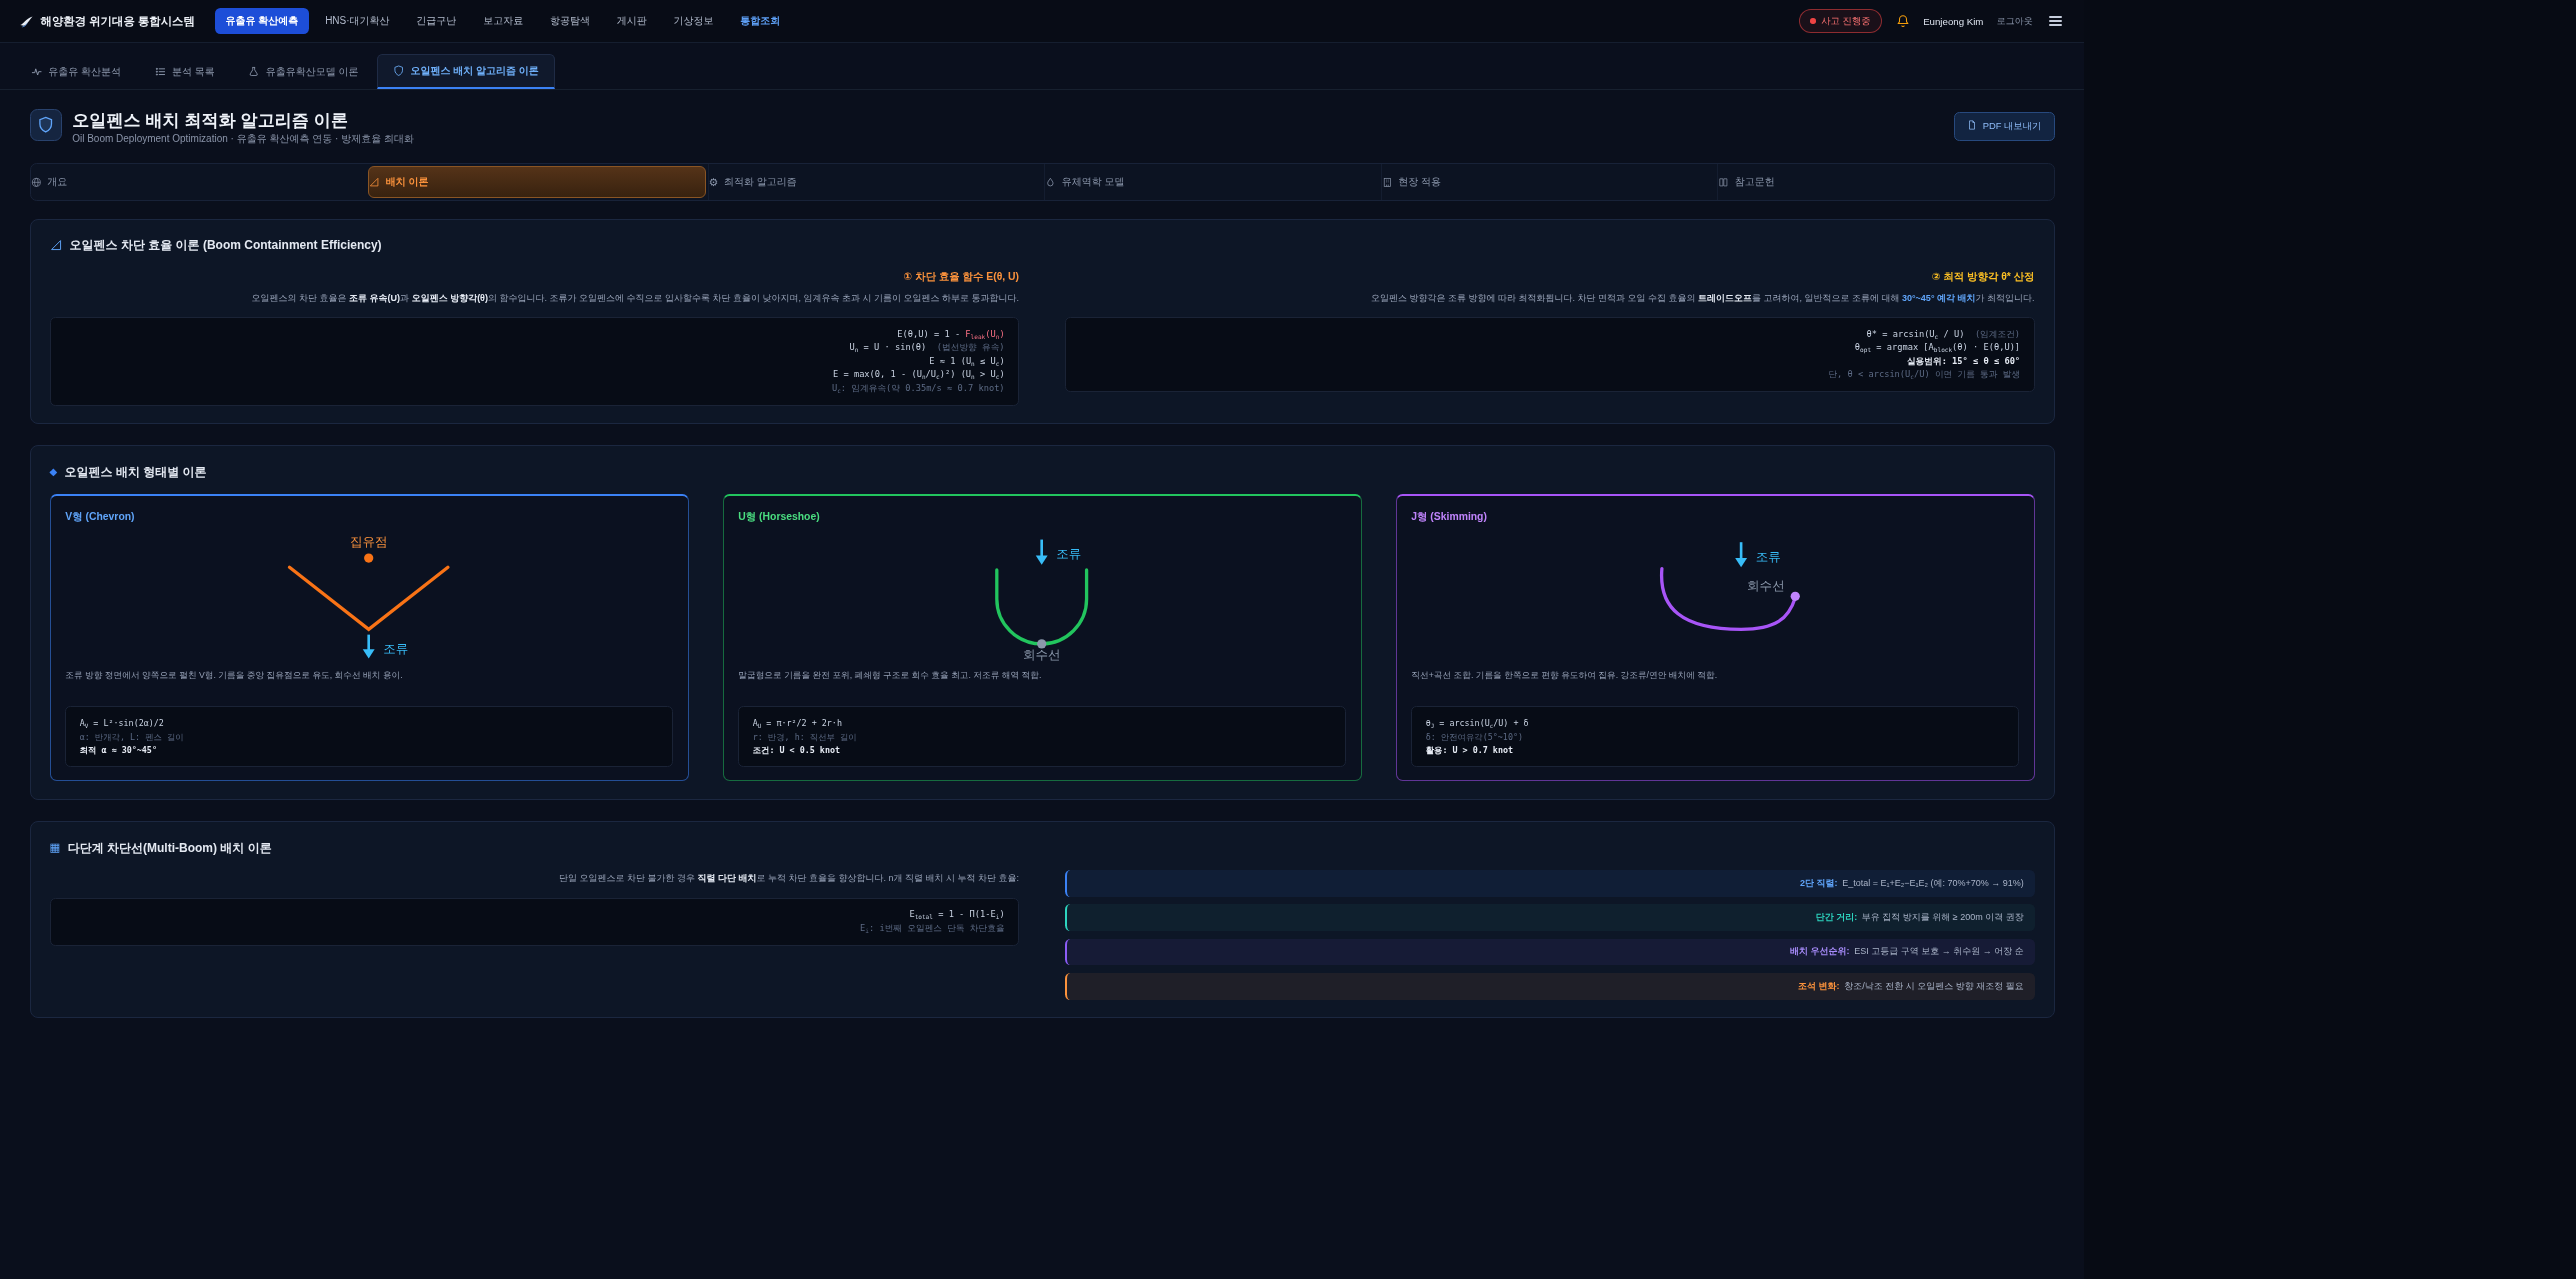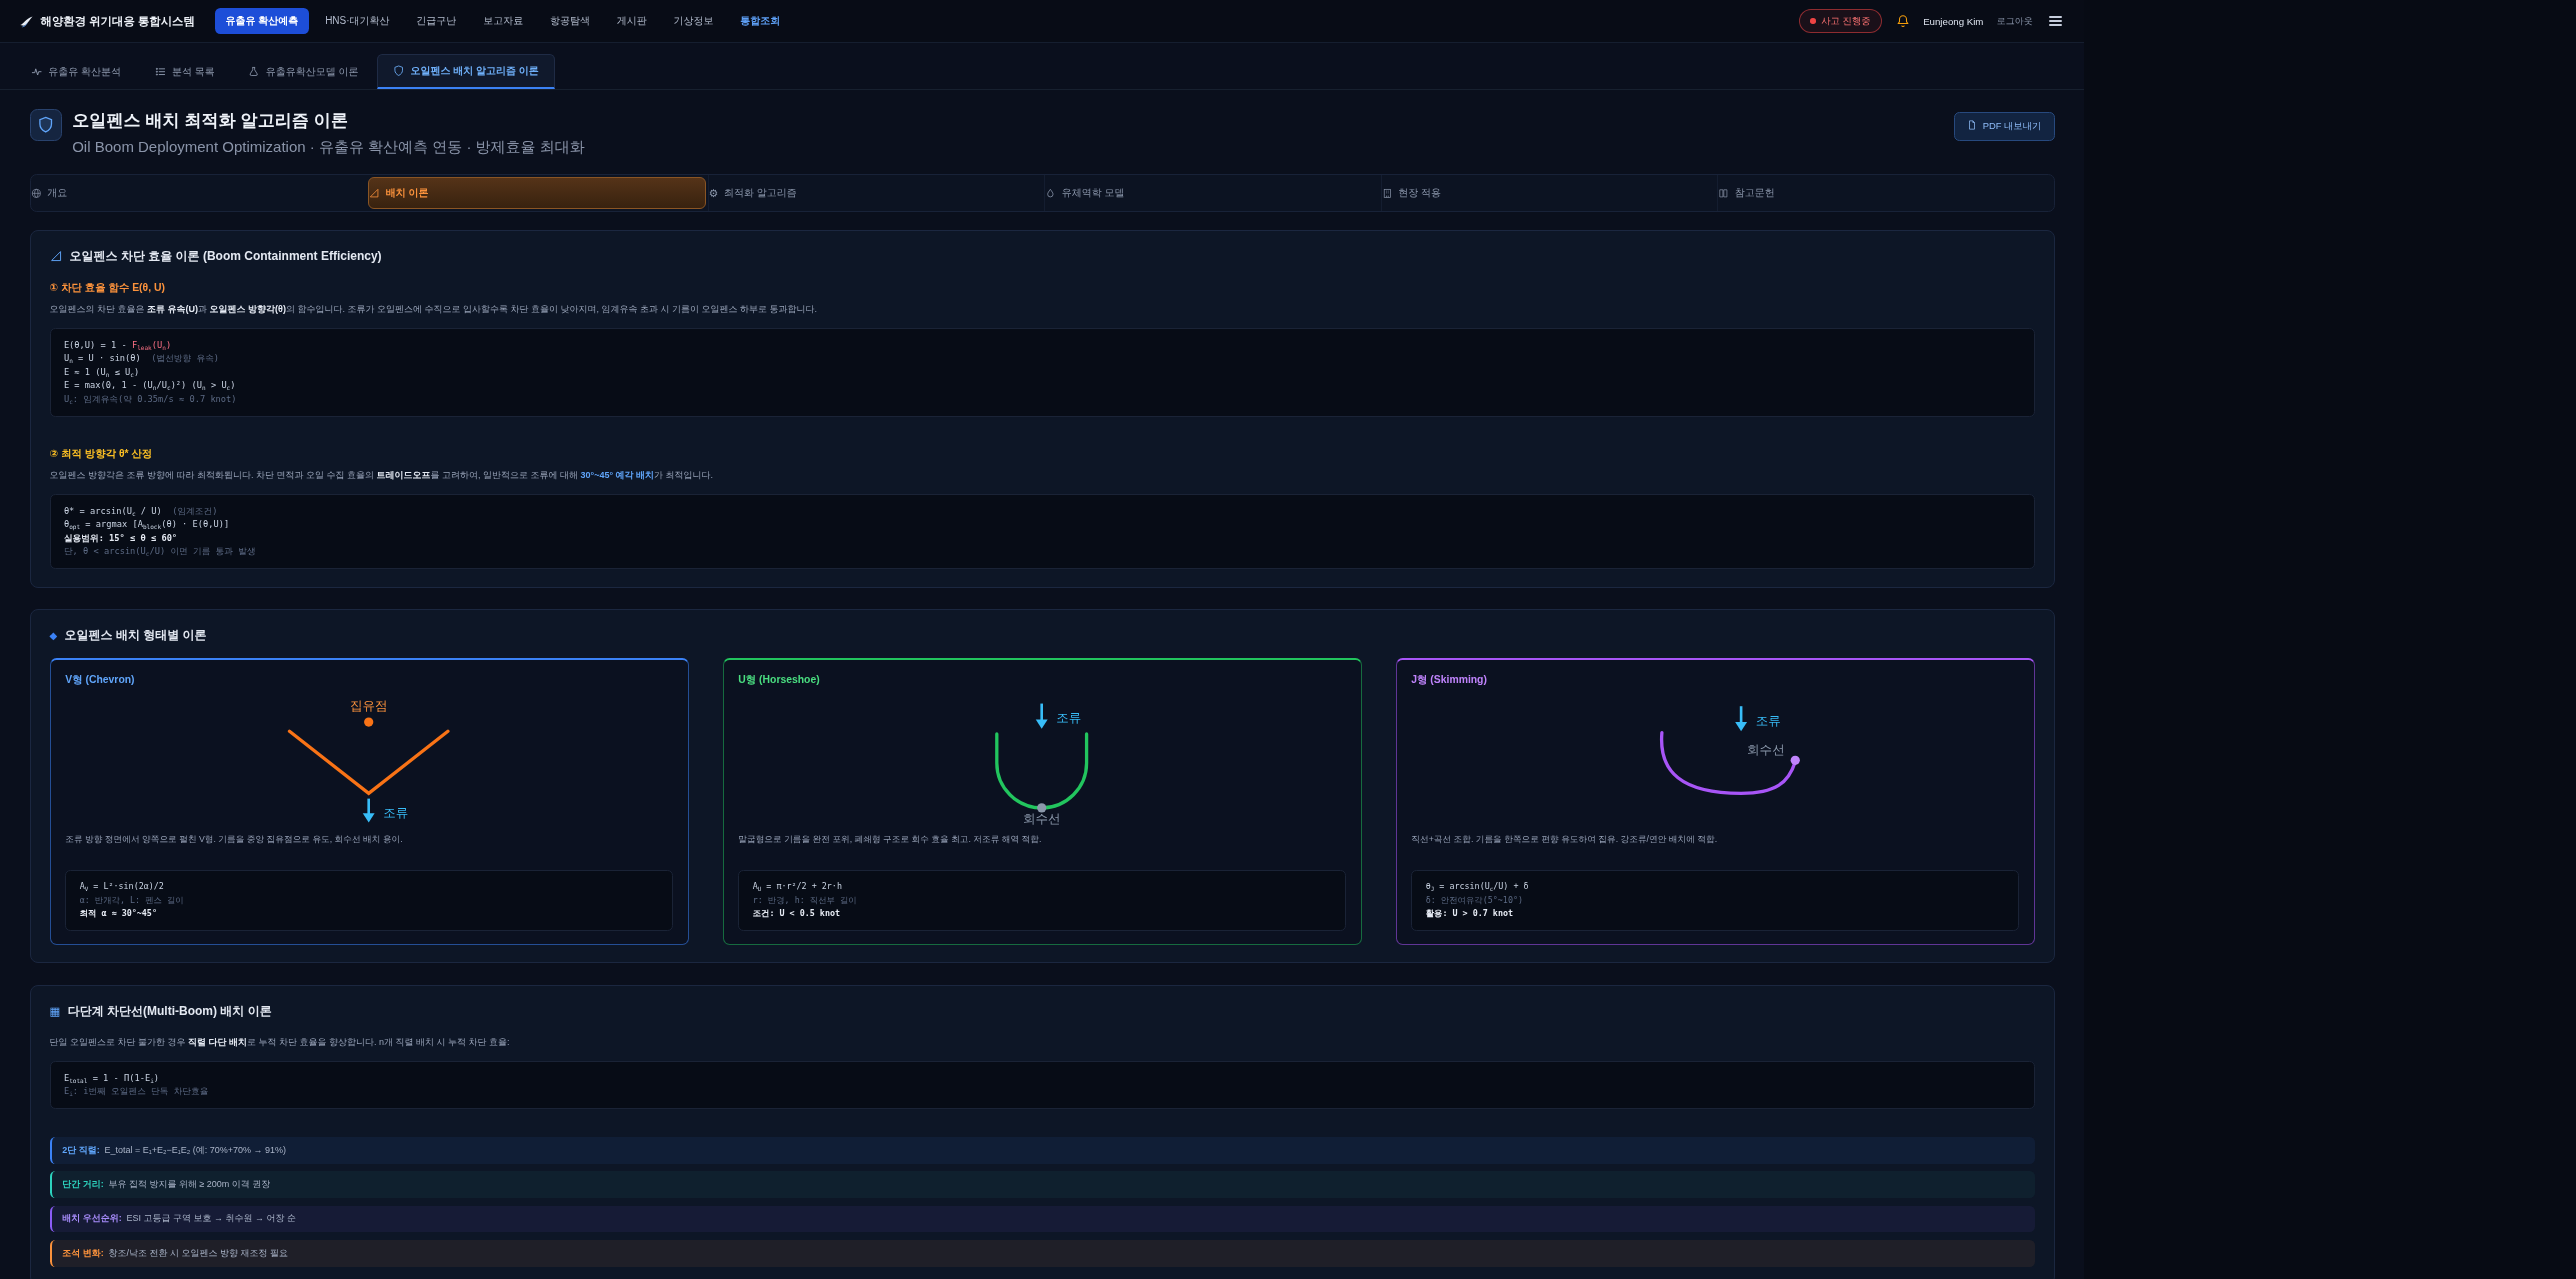--- a/index.html
+++ b/index.html
@@ -35,21 +35,21 @@
          padding:0 14.8px; height:35px; cursor:pointer; border-radius:5.4px 5.4px 0 0; }
   .tab svg { flex:none; }
   .tab.active { background:#10192c; border:0.7px solid #1f2b45; border-bottom:2px solid #3b82f6; color:#6fb0fa; font-weight:700; }
 
   
   .page-head { display:flex; justify-content:space-between; align-items:flex-start; margin:19px 29.5px 0; }
   .ph-left { display:flex; gap:10.7px; align-items:flex-start; }
   .ph-icon { width:32px; height:32px; border-radius:7.4px; background:#152540; border:0.7px solid #29426d;
              display:flex; align-items:center; justify-content:center; flex:none; }
   .ph-title { font-size:17px; font-weight:700; color:#eef2f8; letter-spacing:0.1px; }
-  .ph-sub { font-size:15px; color:#8a94a9; margin-top:6px; }
+  .ph-sub { font-size:10px; color:#8a94a9; margin-top:0; }
   .pdf-btn { display:flex; gap:6px; background:#122441; border:0.7px solid #27497e;
              color:#8fbdf9; font-size:9.4px; padding:7.4px 12px; border-radius:5.4px; cursor:pointer; margin-top:2.7px; }
 
   
   .section-tabs { display:flex; margin:17.4px 29.5px; background:#0c1322; border:0.7px solid #182238;
                   border-radius:6.7px; height:38px; align-items:stretch; overflow:hidden; }
   .stab { flex:1; display:flex; align-items:center; justify-content:flex-start; gap:6px;
           font-size:10px; color:#8b96ab; cursor:pointer; border-left:0.7px solid #141d30; }
   .stab:first-child { border-left:none; }
   .stab.active { background:linear-gradient(180deg,#553318,#38220f); border:0.7px solid #8a5524;
@@ -57,21 +57,21 @@
   .stab .uglyph { font-size:10.7px; line-height:1; }
 
   
   .card { margin:0 29.5px 21.5px; background:#0d1626; border:0.7px solid #1b2740; border-radius:8px; padding:17.4px 19px; }
   .card-title { display:flex; align-items:center; gap:7.4px; font-size:12px; font-weight:700; color:#e4e9f2; margin-bottom:13.4px; }
   .card-title .uglyph { line-height:1; }
   .diamond-glyph { color:#3b82f6; font-size:10px; }
   .grid-glyph { color:#60a5fa; font-size:11.4px; }
 
   .constrain { max-width:2053px; }
-  .two-col { display:grid; grid-template-columns:1fr; gap:28px; }
+  .two-col { display:grid; grid-template-columns:1fr 1fr; gap:46px;text-align:right; }
   .three-col { display:grid; grid-template-columns:repeat(3,1fr); gap:34px; }
 
   .subhead { font-size:10.4px; font-weight:700; margin:2.7px 0 1.3px; }
   .subhead.orange { color:#fb923c; }
   .subhead.yellow { color:#fbbf24; }
 
   .para { font-size:9px; line-height:1.75; color:#99a4b9; margin:6.7px 0 10.7px; }
 
   .code { background:#070c16; border:0.7px solid #1a2336; border-radius:5.4px; padding:9.4px 13.4px;
           font-family:"DejaVu Sans Mono","Liberation Mono",monospace; font-size:8.7px; line-height:1.55; color:#c9d3e2; }

